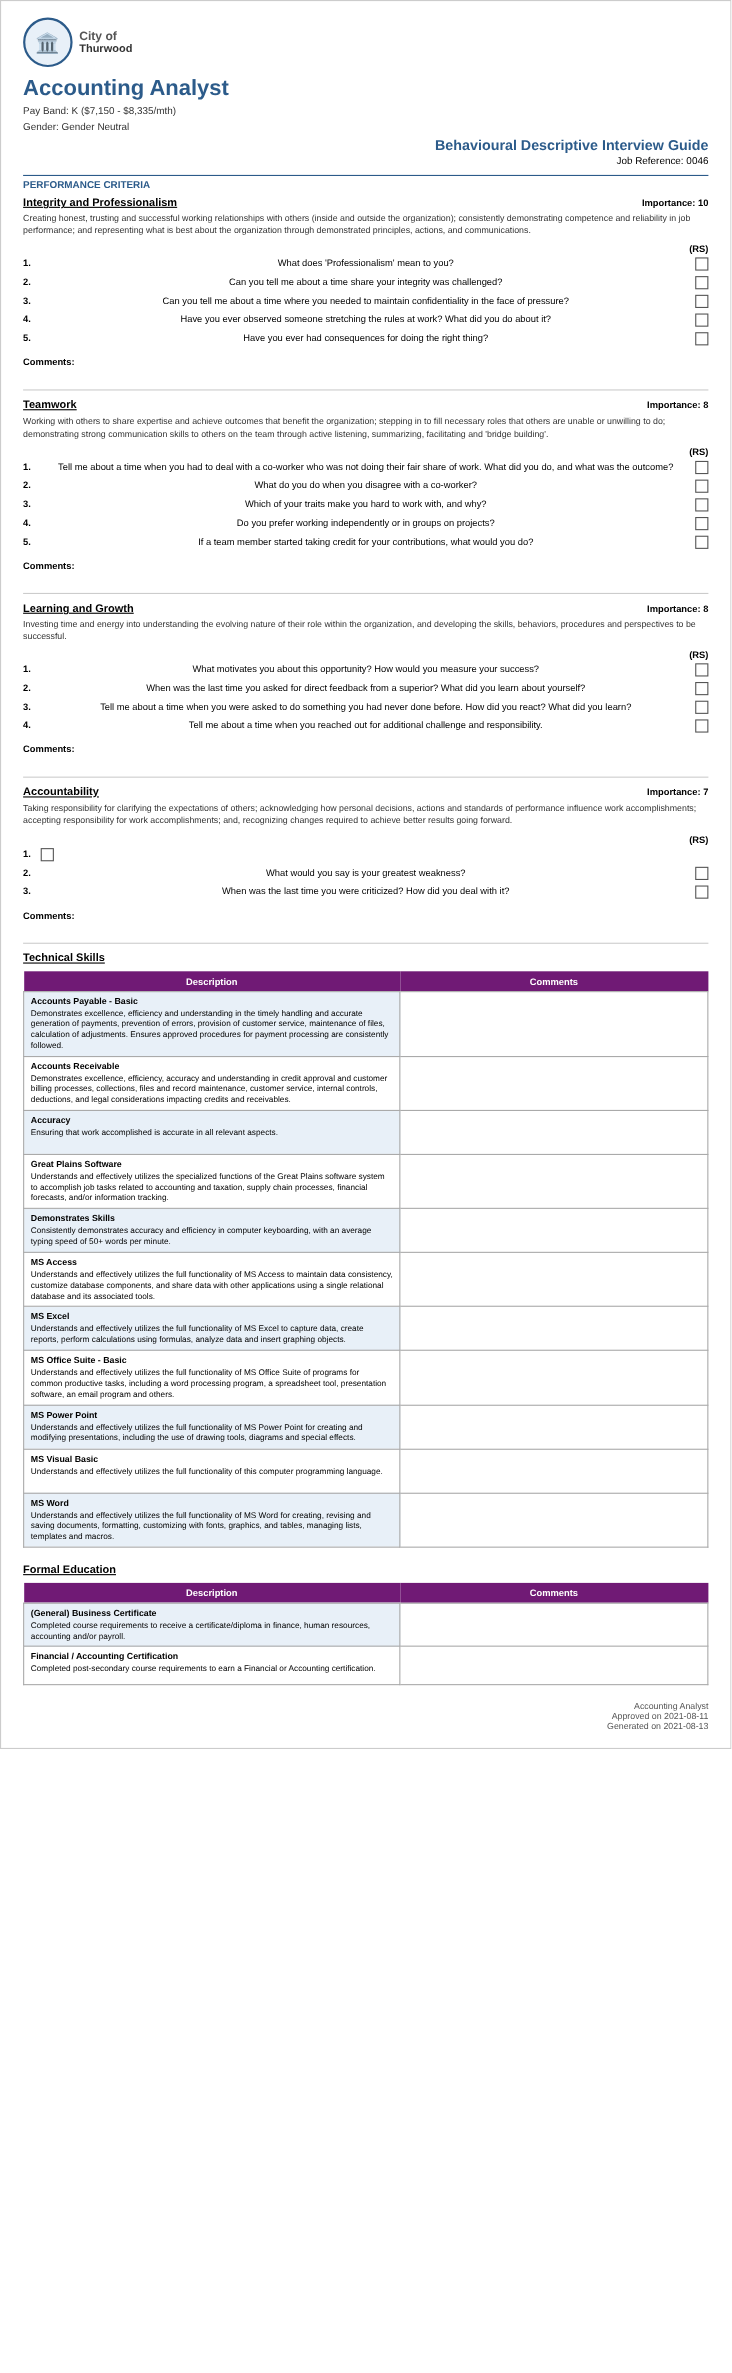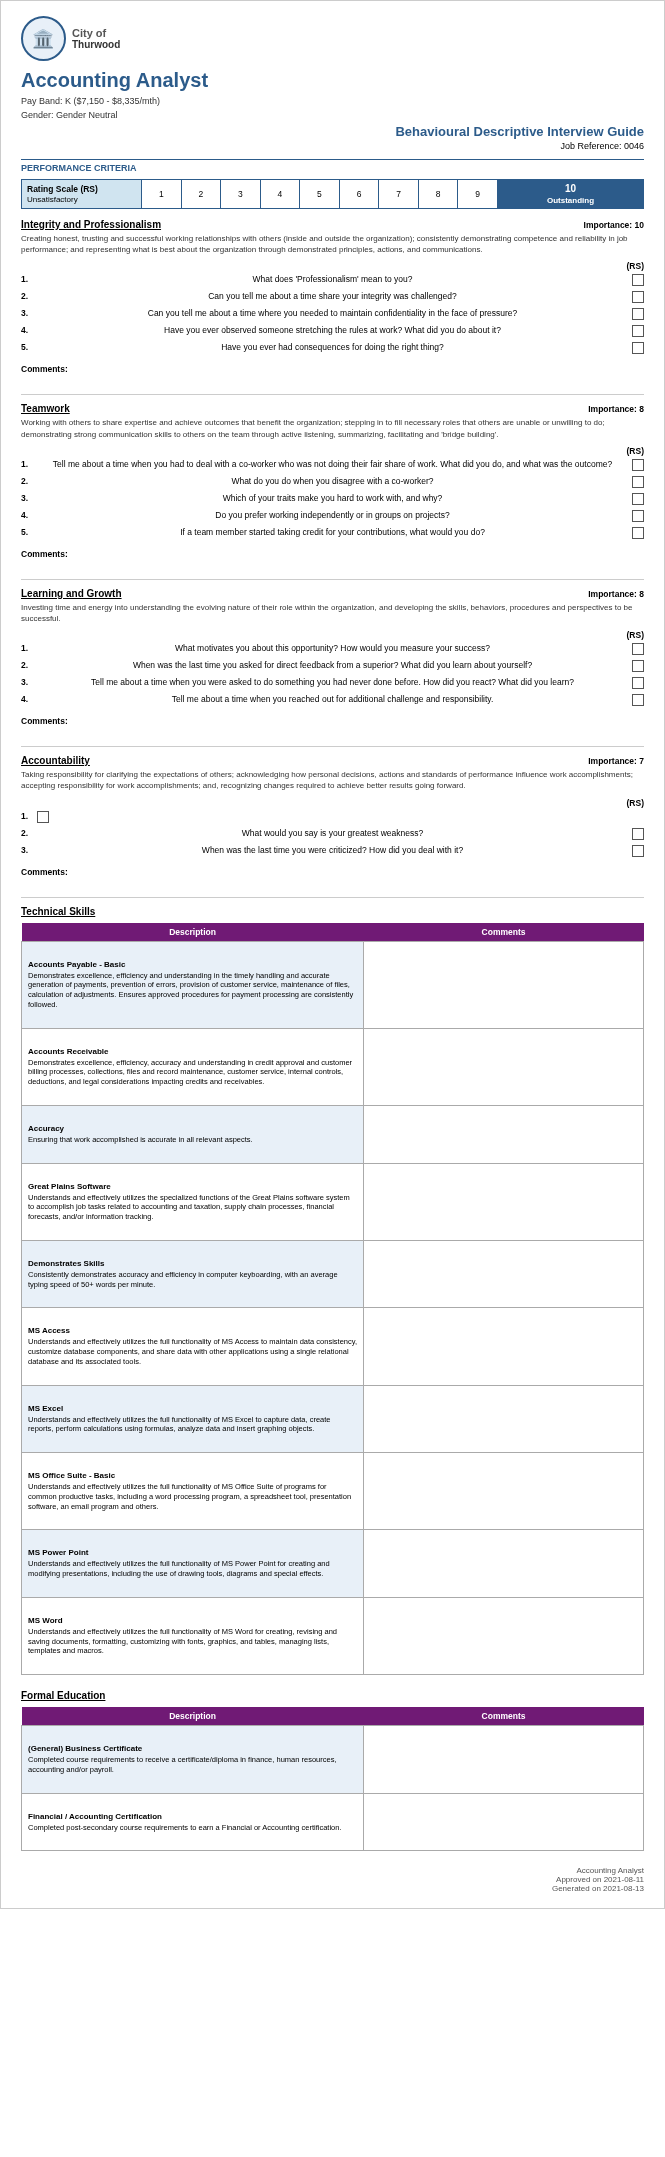--- a/index.html
+++ b/index.html
@@ -180,21 +180,21 @@
     }
     .tech-table th {
       background: #701a75;
       color: #fff;
       padding: 4px 6px;
       text-align: center;
       font-size: 8.5px;
     }
     .tech-table td {
       border: 1px solid #aaa;
-      padding: 18px 6px;
+      padding: 4px 6px;
       vertical-align: top;
       margin-left: 40px;
     }
     .tech-table tr:nth-child(odd) td:first-child {
       background: #e8f0f8;
     }
     .tech-skill-name {
       font-weight: bold;
       font-size: 8px;
       margin-bottom: 2px;
@@ -237,42 +237,20 @@
 
   <div class="page-title">Accounting Analyst</div>
   <div class="pay-info">Pay Band: K  ($7,150 - $8,335/mth)</div>
   <div class="pay-info">Gender: Gender Neutral</div>
 
   <div class="section-header-blue">Behavioural Descriptive Interview Guide</div>
   <div class="job-reference">Job Reference: 0046</div>
 
   <div class="performance-criteria-label">PERFORMANCE CRITERIA</div>
 
-  <table class="rating-scale-table">
-    <tbody>
-        <tr>
-      <td class="rs-label">
-        <span>Rating Scale (RS)</span><br>
-        <span style="font-weight:normal;font-size:8px;">Unsatisfactory</span>
-      </td>
-      <td>1</td>
-      <td>2</td>
-      <td>3</td>
-      <td>4</td>
-      <td>5</td>
-      <td>6</td>
-      <td>7</td>
-      <td>8</td>
-      <td>9</td>
-      <td class="outstanding">
-        10<br><span style="font-size:8px;">Outstanding</span>
-      </td>
-    </tr>
-  </tbody>
-    </table>
 
   <div class="criteria-section">
     <div class="criteria-title-row">
       <span class="criteria-title">Integrity and Professionalism</span>
       <span class="importance-label">Importance: 10</span>
     </div>
     <div class="criteria-description">Creating honest, trusting and successful working relationships with others (inside and outside the organization); consistently demonstrating competence and reliability in job performance; and representing what is best about the organization through demonstrated principles, actions, and communications.</div>
     <div class="questions-area">
       <div class="questions-list">
         <div style="text-align:right;font-weight:bold;font-size:8.5px;margin-bottom:3px;">(RS)</div>
@@ -483,20 +461,27 @@
           </tr>
           <tr>
             <td>
               <div class="tech-skill-name">MS Power Point</div>
               <div style="font-size:7.5px;line-height:1.3;">Understands and effectively utilizes the full functionality of MS Power Point for creating and modifying presentations, including the use of drawing tools, diagrams and special effects.</div>
             </td>
             <td style="height: 40px;"></td>
           </tr>
           <tr>
             <td>
+              <div class="tech-skill-name">MS Visual Basic</div>
+              <div style="font-size:7.5px;line-height:1.3;">Understands and effectively utilizes the full functionality of this computer programming language.</div>
+            </td>
+            <td style="height: 40px;"></td>
+          </tr>
+          <tr>
+            <td>
               <div class="tech-skill-name">MS Word</div>
               <div style="font-size:7.5px;line-height:1.3;">Understands and effectively utilizes the full functionality of MS Word for creating, revising and saving documents, formatting, customizing with fonts, graphics, and tables, managing lists, templates and macros.</div>
             </td>
             <td style="height: 40px;"></td>
           </tr>
         </tbody>
     </table>
   </div>
 
   <div class="formal-edu-section">

